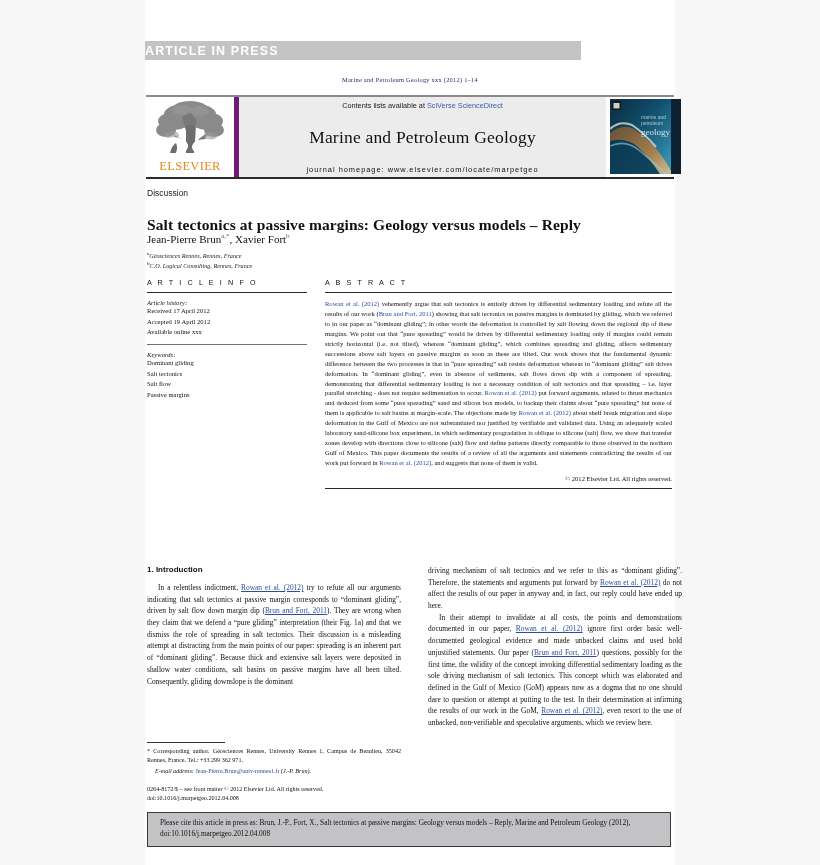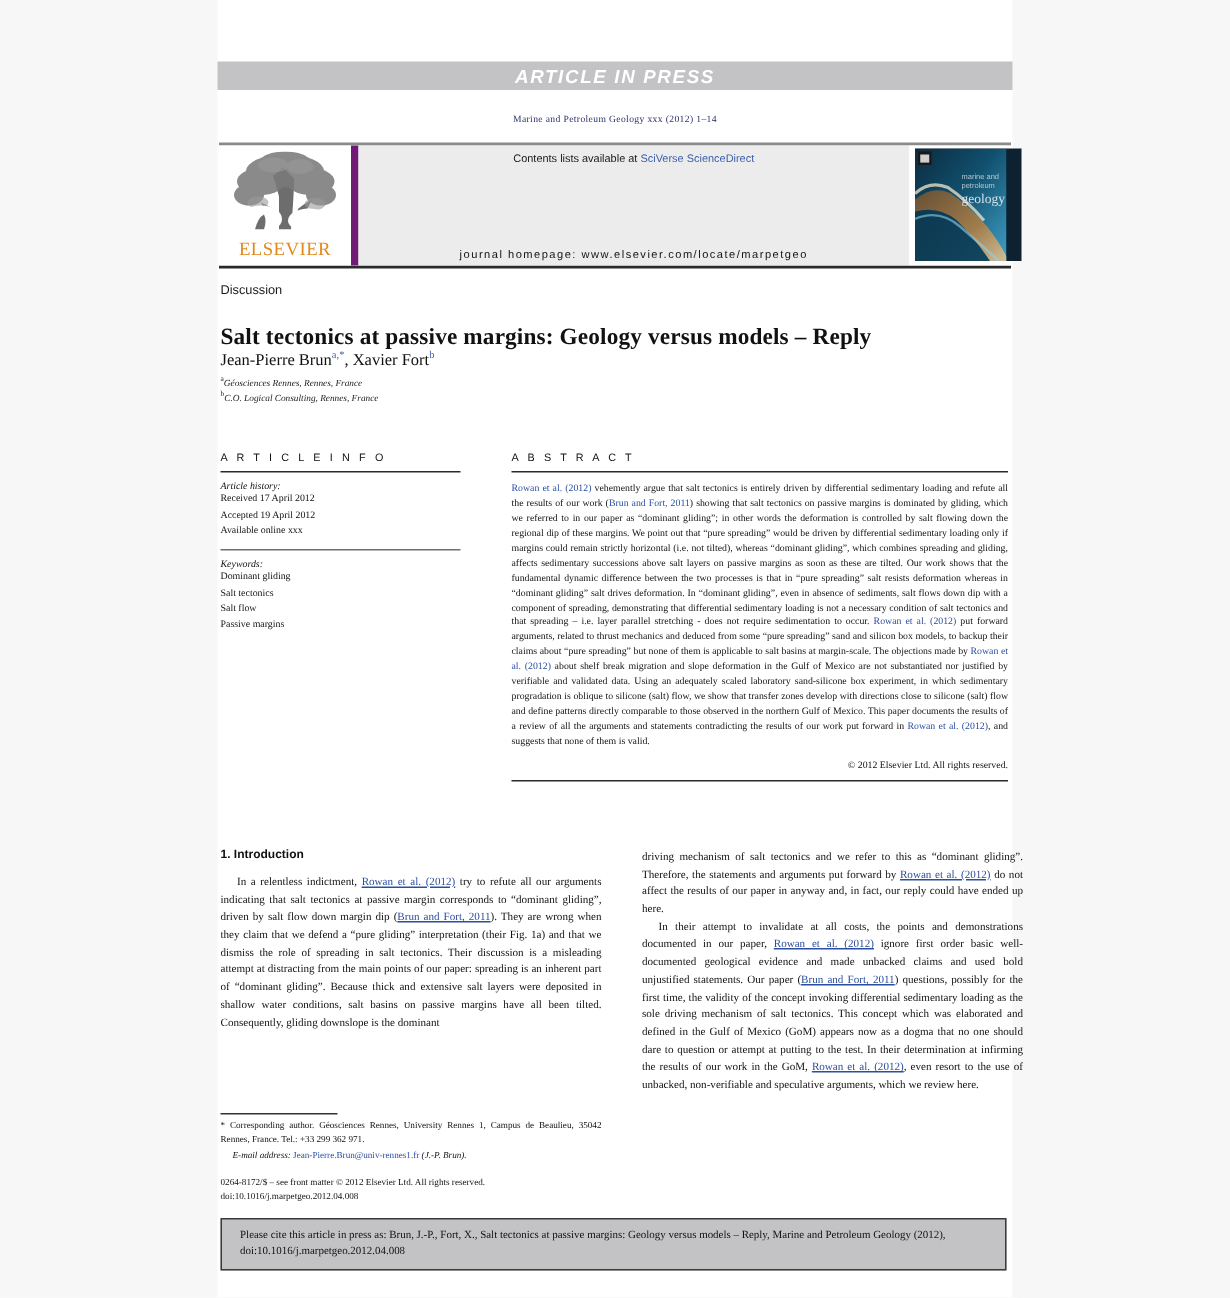--- a/index.html
+++ b/index.html
@@ -22,26 +22,24 @@
     top: 0;
     width: 530px;
     height: 865px;
     background: #ffffff;
   }
 
   
   .aip-banner {
     position: absolute;
     left: 0; top: 41px;
-    width: 530px; height: 19px;
+    width: 436px; height: 19px;
     background: #c3c3c5;
     display: flex;
     align-items: center;
-    justify-content: center;
-    font-style: italic;
   }
   .aip-banner-text {
     font-family: "Liberation Sans", sans-serif;
     font-weight: bold;
     font-size: 12.5px;
     letter-spacing: 1.1px;
     color: #ffffff;
   }
 
   
@@ -172,24 +170,23 @@
     font-style: italic;
     font-size: 6.2px;
     line-height: 1.52;
     color: #1a1a1a;
   }
   .affiliations sup { font-size: 5px; font-style: normal; }
 
   
   .infoabs {
     position: absolute;
-    left: 2px; top: 300px;
+    left: 2px; top: 278px;
     width: 525px;
     display: flex;
-    gap: 16px;
   }
   .col-info { width: 160px; flex: 0 0 160px; padding-right: 10px; }
   .col-abs  { flex: 1 1 auto; padding-left: 8px; }
 
   .hdr-label {
     font-family: "Liberation Sans", sans-serif;
     font-size: 7.2px;
     letter-spacing: 2.1px;
     color: #111;
     font-weight: normal;
@@ -357,20 +354,21 @@
         </g>
         <rect x="0" y="52" width="76" height="2" fill="#ffffff"></rect>
       </svg>
       <div class="elsevier-word">ELSEVIER</div>
     </div>
 
     <div class="masthead-center">
       <div class="contents-line">
         <span>Contents lists available at </span><span class="sd">SciVerse ScienceDirect</span>
       </div>
+      <div class="journal-title">Marine and Petroleum Geology</div>
       <div class="journal-home">journal homepage: www.elsevier.com/locate/marpetgeo</div>
     </div>
 
     <div class="masthead-cover">
       <div class="cover-art">
         <svg width="61" height="75" viewBox="0 0 61 75">
           <defs>
             <linearGradient id="sea" x1="0" y1="0" x2="1" y2="1">
               <stop offset="0%" stop-color="#0b2b3f"></stop>
               <stop offset="45%" stop-color="#11506e"></stop>

